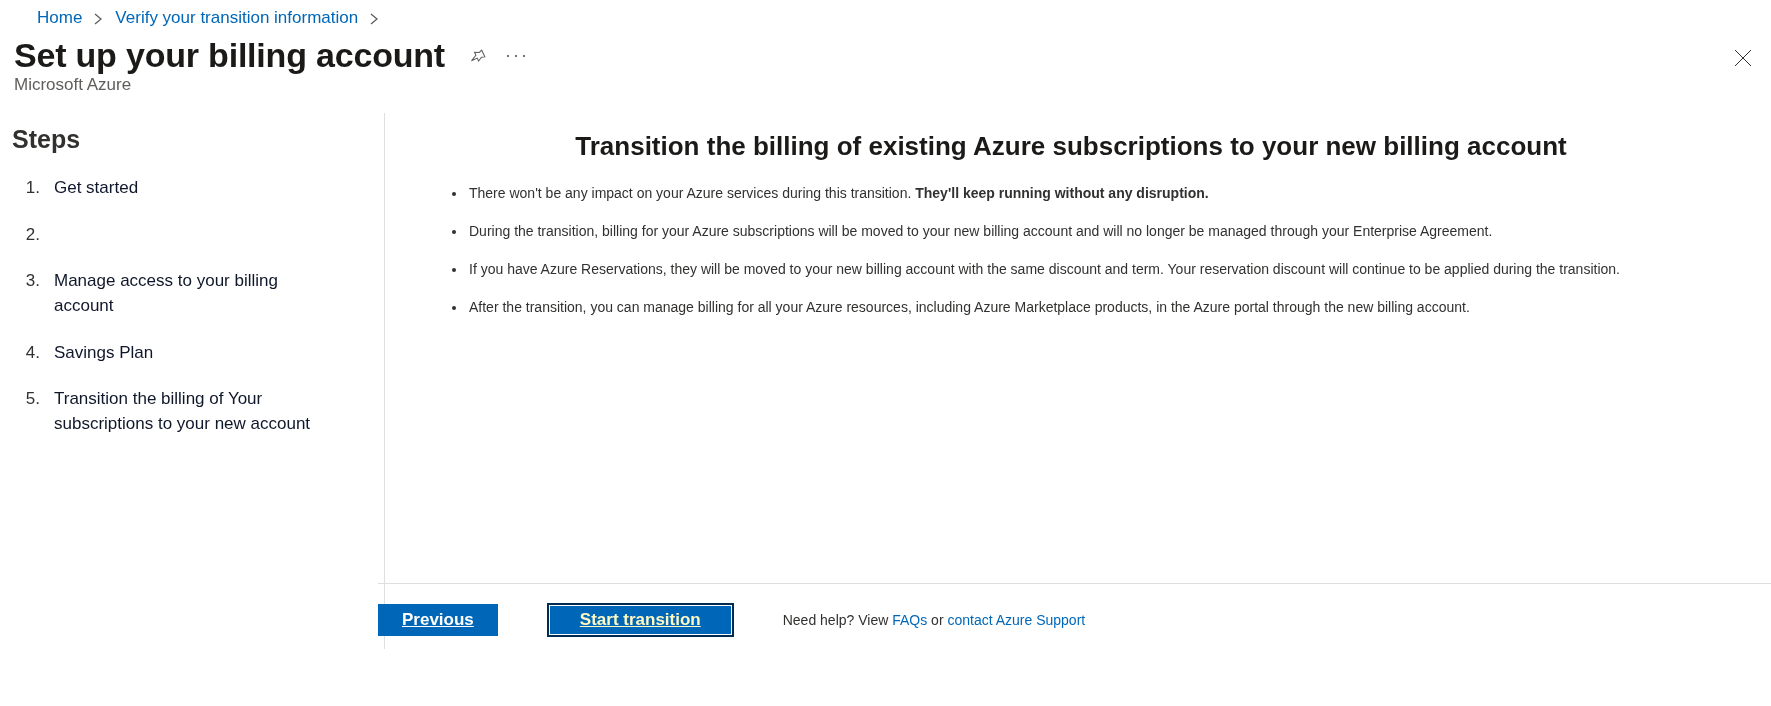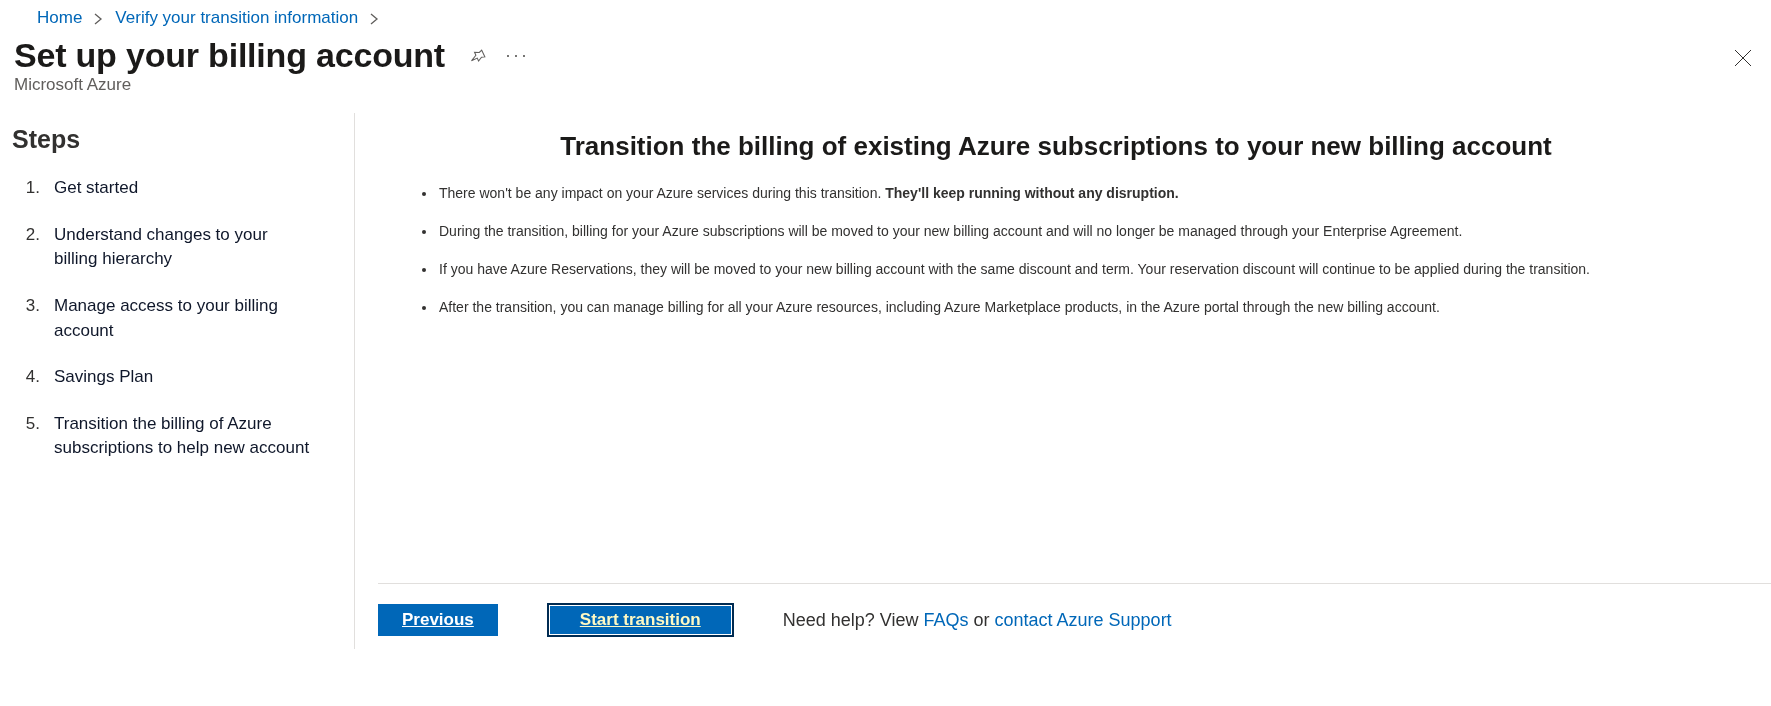--- a/index.html
+++ b/index.html
@@ -51,21 +51,21 @@
     .subtitle {
       padding: 0 14px 18px 14px;
       color: #605e5c;
       font-size: 17px;
     }
     .content {
       display: flex;
       height: calc(100% - 170px);
     }
     .sidebar {
-      width: 355px;
+      width: 385px;
       border-right: 1px solid #e1dfdd;
       padding: 12px 6px 0 12px;
     }
     .sidebar h2 {
       font-size: 25px;
       font-weight: 600;
       margin-bottom: 22px;
     }
     .steps-list { list-style: none; }
     .steps-list li {
@@ -138,21 +138,21 @@
     .btn-outline {
       background: #0067b8;
       color: #fef9c3;
       font-weight: 600;
       outline: 2px solid #002b52;
       outline-offset: -1px;
       border: 2px solid #fff;
       padding: 4px 30px;
     }
     .help-text {
-      font-size: 18px;
+      font-size: 14px;
       color: #323130;
     }
     .help-text a {
       color: #0067b8;
       text-decoration: none;
     }
   </style>
 </head>
 <body>
 
@@ -193,33 +193,32 @@
 <div class="content">
   <aside class="sidebar">
     <h2>Steps</h2>
     <ol class="steps-list">
       <li>
         <span class="num">1.</span>
         <span class="step-label">Get started</span>
       </li>
       <li>
         <span class="num">2.</span>
-        <span class="step-label">Understand changes to your billing hierarchy</span>
       </li>
       <li>
         <span class="num">3.</span>
         <span class="step-label">Manage access to your billing account</span>
       </li>
       <li>
         <span class="num">4.</span>
         <span class="step-label">Savings Plan</span>
       </li>
       <li>
         <span class="num">5.</span>
-        <span class="step-label">Transition the billing of Azure subscriptions to help new account</span>
+        <span class="step-label">Transition the billing of Your subscriptions to your new account</span>
       </li>
     </ol>
   </aside>
 
   <main class="main">
     <h2>Transition the billing of existing Azure subscriptions to your new billing account</h2>
     <ul class="bullets">
       <li>
         <span>There won't be any impact on your Azure services during this transition. </span><span class="bold">They'll keep running without any disruption.</span>
       </li>

